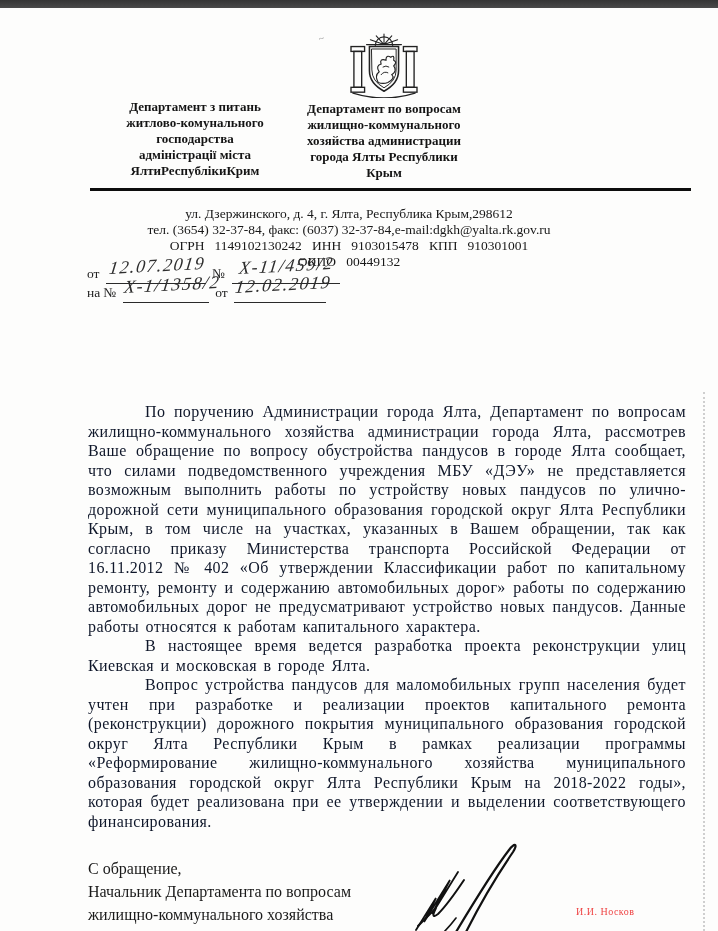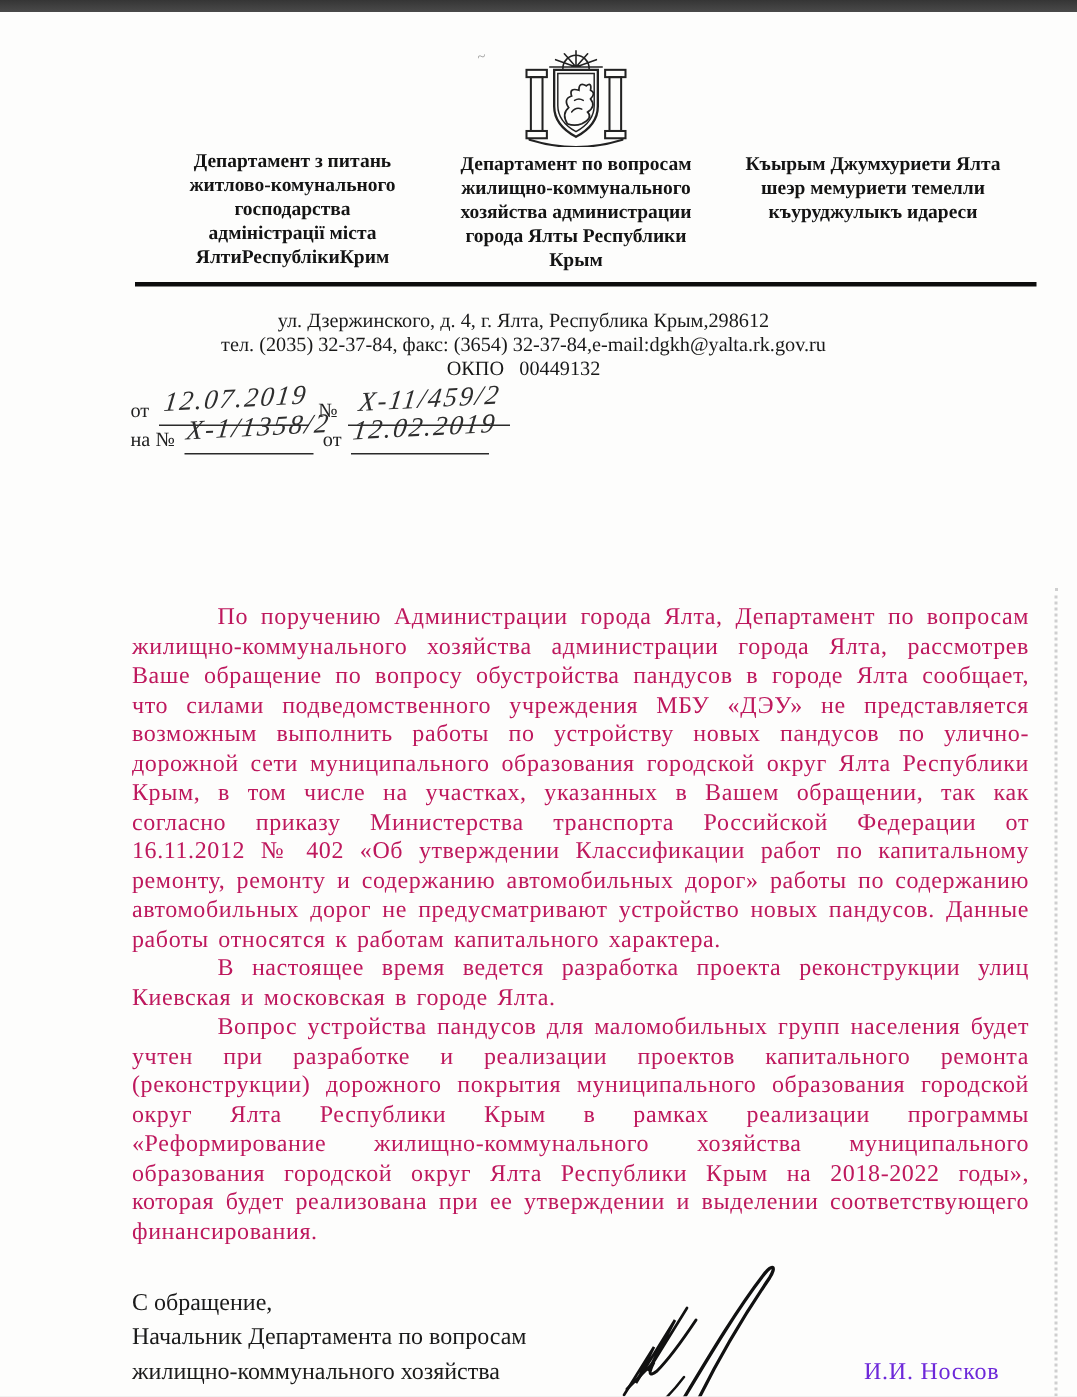--- a/index.html
+++ b/index.html
@@ -31,29 +31,29 @@
     display:inline-block;position:relative;top:-4px;
     font-style:italic;font-size:18px;letter-spacing:1.5px;color:#2e2e2e;
     transform:rotate(-3deg) skewX(-10deg);transform-origin:left bottom;
   }
   .blank{display:inline-block;border-bottom:1.5px solid #2a2a2a;
     vertical-align:baseline;margin:0 3px;text-align:center;}
   .b1{width:100px;} .b2{width:108px;} .b3{width:86px;} .b4{width:92px;}
   
   .body-text{position:absolute;left:88px;top:402px;width:598px;
     font-size:16px;line-height:19.5px;text-align:justify;
-    letter-spacing:0.4px;word-spacing:2px;color:#be185d;}
+    letter-spacing:0.4px;word-spacing:2px;color:#0f172a;}
   .body-text p{margin:0;text-indent:57px;}
   
   .closing{position:absolute;left:88px;top:857px;font-size:16px;
     line-height:23px;color:#1a1a1a;}
   .closing .pos{white-space:pre-line;}
   .ink-signature{position:absolute;left:412px;top:838px;width:135px;height:100px;}
-  .signee{position:absolute;left:576px;top:906px;font-size:16px;
-    letter-spacing:0.5px;color:#6d28d9;}
+  .signee{position:absolute;left:576px;top:906px;font-size:10px;
+    letter-spacing:0.5px;color:#ef4444;}
   
   .perforation{position:absolute;right:13px;top:392px;bottom:0;width:0;
     border-left:2px dotted #cfcfcf;}
   .smudge{position:absolute;left:318px;top:32px;width:14px;height:8px;
     color:#999;font-size:10px;transform:rotate(-12deg);}
 </style>
 </head>
 <body>
 
 <div class="page">
@@ -85,29 +85,27 @@
   <div class="org-col org-center">Департамент по вопросам
 жилищно-коммунального
 хозяйства администрации
 города Ялты Республики
 Крым</div>
   <div class="org-col org-left">Департамент з питань
 житлово-комунального
 господарства
 адміністрації міста
 ЯлтиРеспублікиКрим</div>
-  <div class="org-col org-right">Къырым Джумхуриети Ялта
-шеэр мемуриети темелли
-къуруджулыкъ идареси</div>
 
   <div class="rule"></div>
 
   <div class="contact">
     <div>ул. Дзержинского, д. 4, г. Ялта, Республика Крым,298612</div>
-    <div>тел. (2035) 32-37-84, факс: (3654) 32-37-84,e-mail:dgkh@yalta.rk.gov.ru</div>
+    <div>тел. (3654) 32-37-84, факс: (6037) 32-37-84,e-mail:dgkh@yalta.rk.gov.ru</div>
+    <div>ОГРН   1149102130242   ИНН   9103015478   КПП   910301001</div>
     <div>ОКПО   00449132</div>
   </div>
 
   <div class="refs">
     <div class="ref-row">
       <span class="ref-label">от</span>
       <span class="blank b1"><span class="hw">12.07.2019</span></span>
       <span class="ref-label">№</span>
       <span class="blank b2"><span class="hw">Х-11/459/2</span></span>
     </div>

